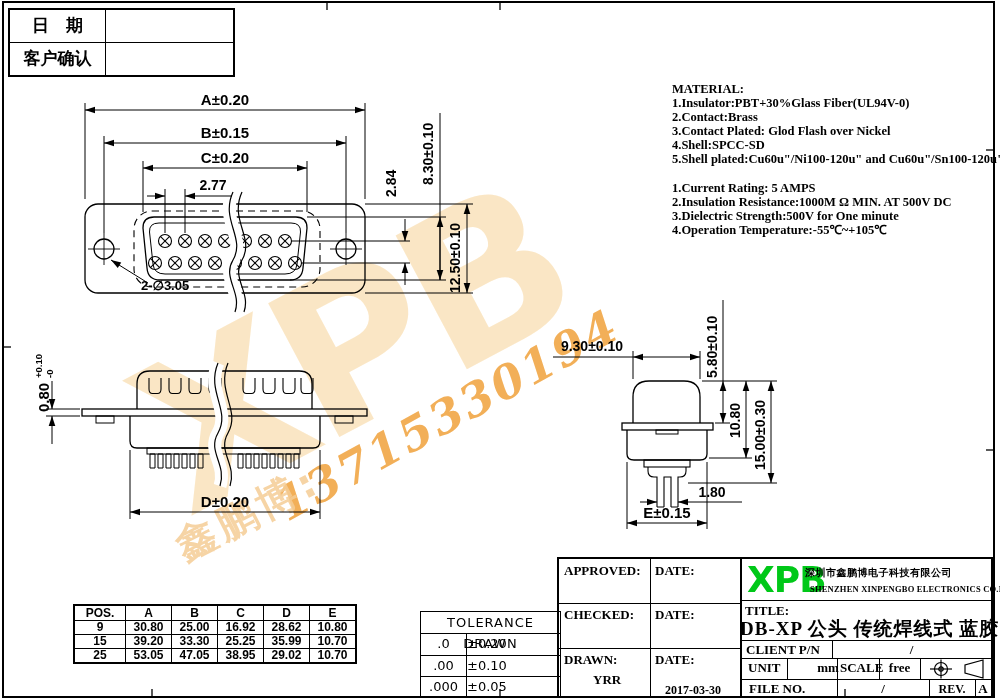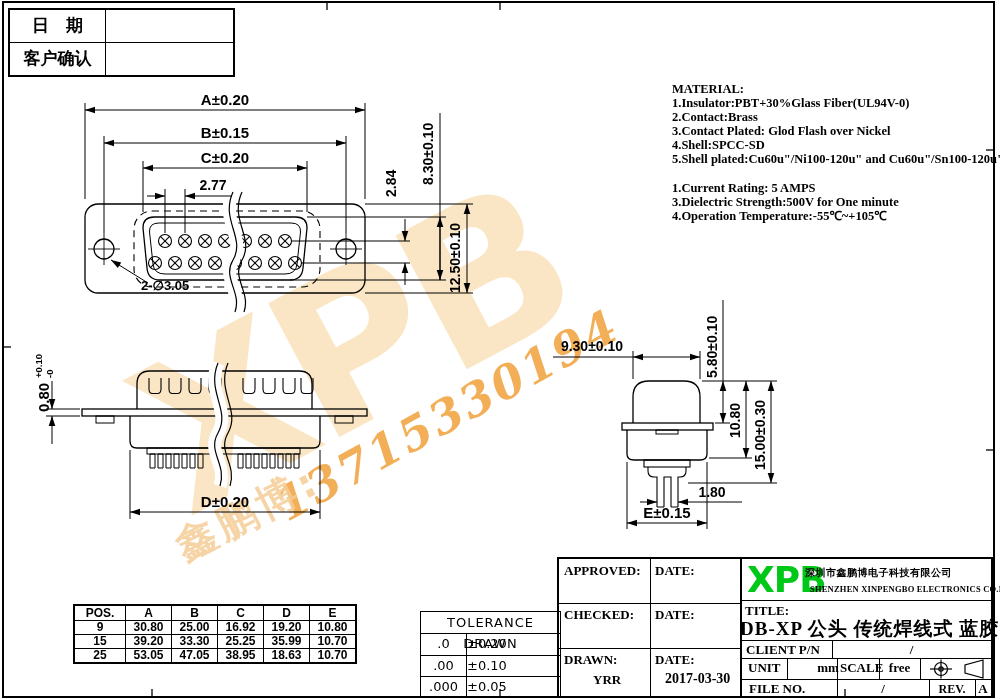--- a/index.html
+++ b/index.html
@@ -282,57 +282,58 @@
     <div>MATERIAL:</div>
     <div>1.Insulator:PBT+30%Glass Fiber(UL94V-0)</div>
     <div>2.Contact:Brass</div>
     <div>3.Contact Plated: Glod Flash over Nickel</div>
     <div>4.Shell:SPCC-SD</div>
     <div>5.Shell plated:Cu60u"/Ni100-120u" and Cu60u"/Sn100-120u"</div>
   </div>
 
   <div class="txt specblock" style="left:672px;top:181px;">
     <div>1.Current Rating: 5 AMPS</div>
+    <div>2.Insulation Resistance:1000M Ω MIN. AT 500V DC</div>
     <div>3.Dielectric Strength:500V for One minute</div>
     <div>4.Operation Temperature:-55℃~+105℃</div>
   </div>
 
   <div class="txt" style="left:73px;top:604px;">
     <table class="pos">
       <tbody>
           <tr>
         <th class="wpos">POS.</th>
         <th class="wv">A</th>
         <th class="wv">B</th>
         <th class="wv">C</th>
         <th class="wv">D</th>
         <th class="wv">E</th>
       </tr>
       <tr>
         <td>9</td>
         <td>30.80</td>
         <td>25.00</td>
         <td>16.92</td>
-        <td>19.20</td>
+        <td>28.62</td>
         <td>10.80</td>
       </tr>
       <tr>
         <td>15</td>
         <td>39.20</td>
         <td>33.30</td>
         <td>25.25</td>
         <td>35.99</td>
         <td>10.70</td>
       </tr>
       <tr>
         <td>25</td>
         <td>53.05</td>
         <td>47.05</td>
         <td>38.95</td>
-        <td>18.63</td>
+        <td>29.02</td>
         <td>10.70</td>
       </tr>
     </tbody>
       </table>
   </div>
 
   <div class="txt tol">
     <div class="hd">TOLERANCE DRAWN</div>
     <div class="trow">
       <div class="ta">.0</div>
@@ -367,21 +368,21 @@
     <div class="ln" style="left:370px;top:120px;width:1.4px;height:17px;"></div>
     <div class="ln" style="left:416px;top:120px;width:1.4px;height:17px;"></div>
 
     <div class="cell lab13" style="left:5px;top:4px;">APPROVED:</div>
     <div class="cell lab13" style="left:96px;top:4px;">DATE:</div>
     <div class="cell lab13" style="left:5px;top:48px;">CHECKED:</div>
     <div class="cell lab13" style="left:96px;top:48px;">DATE:</div>
     <div class="cell lab13" style="left:5px;top:93px;">DRAWN:</div>
     <div class="cell lab13" style="left:34px;top:113px;">YRR</div>
     <div class="cell lab13" style="left:96px;top:93px;">DATE:</div>
-    <div class="cell" style="left:106px;top:112px;font-size:14px;">2017-03-30</div>
+    <div class="cell" style="left:106px;top:124px;font-size:12px;">2017-03-30</div>
 
     <div class="cell logo-xpb" style="left:188px;top:4px;">XPB</div>
     <div class="cell cn14" style="left:246px;top:7px;">深圳市鑫鹏博电子科技有限公司</div>
     <div class="cell en9" style="left:251px;top:25px;">SHENZHEN XINPENGBO ELECTRONICS CO.LTD</div>
 
     <div class="cell lab13" style="left:186px;top:44px;">TITLE:</div>
     <div class="cell title17" style="left:181px;top:57px;width:251px;text-align:center;">DB-XP 公头 传统焊线式 蓝胶</div>
 
     <div class="cell lab13" style="left:187px;top:83px;">CLIENT P/N</div>
     <div class="cell lab13" style="left:273px;top:83px;width:159px;text-align:center;">/</div>

